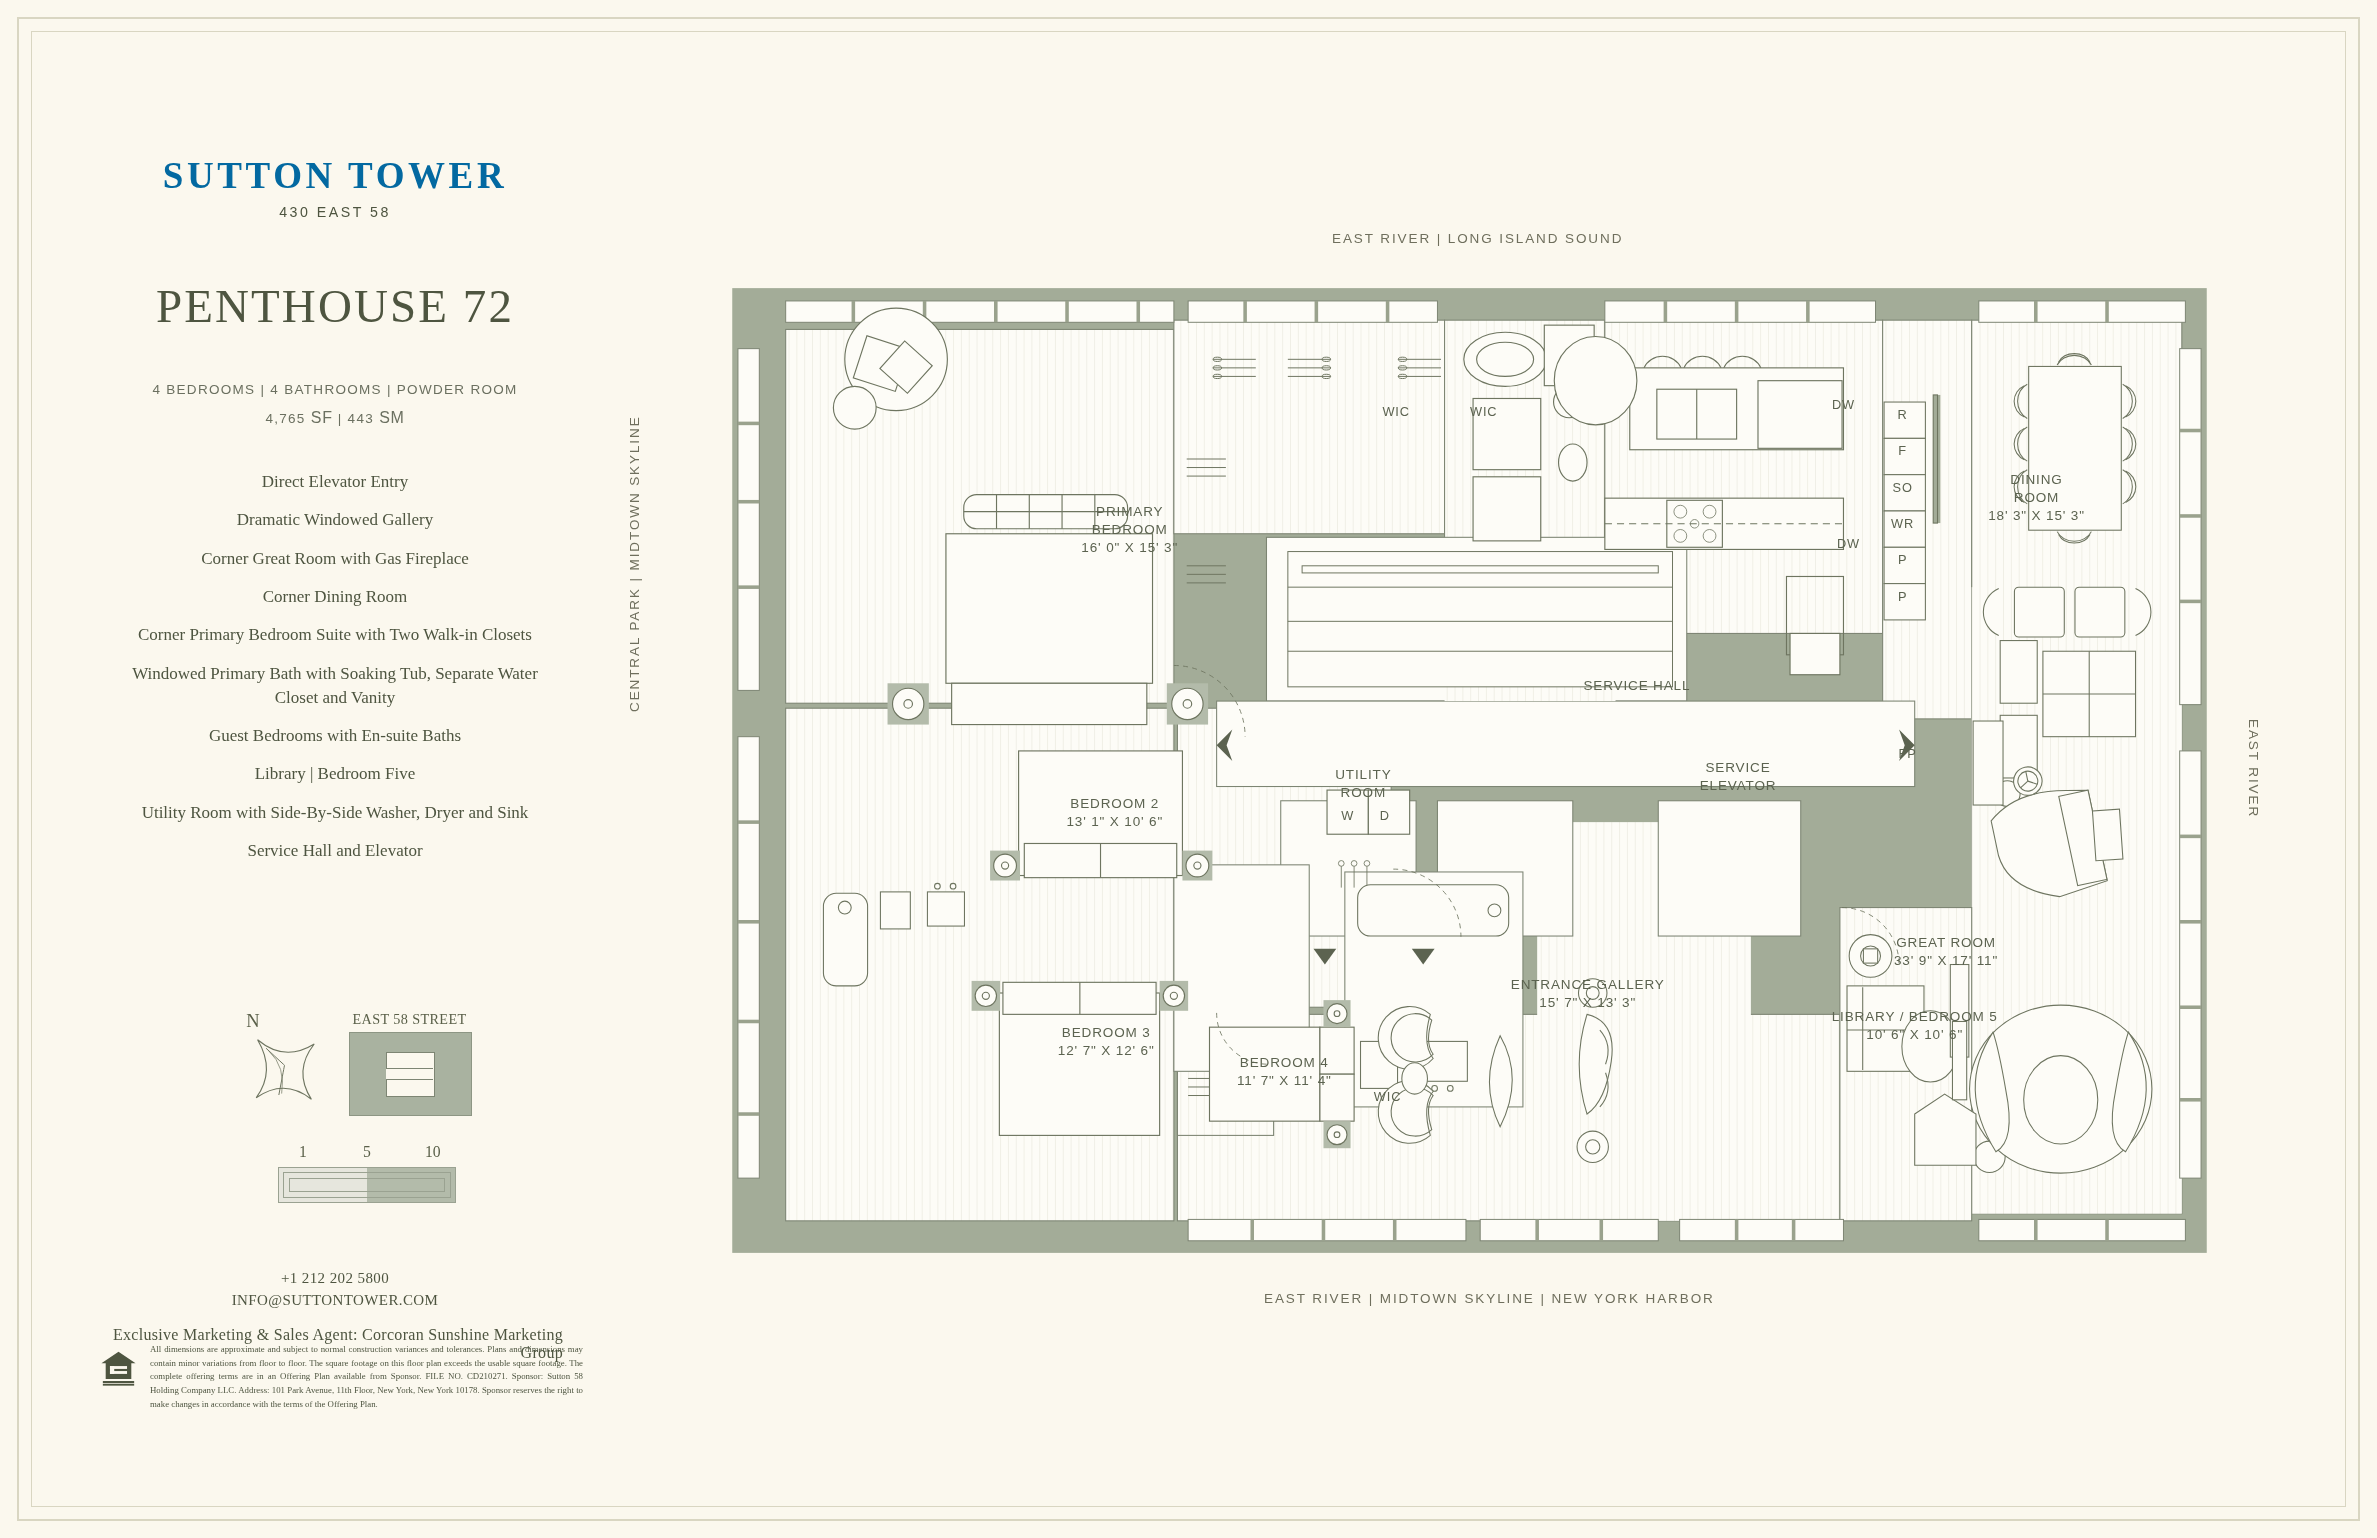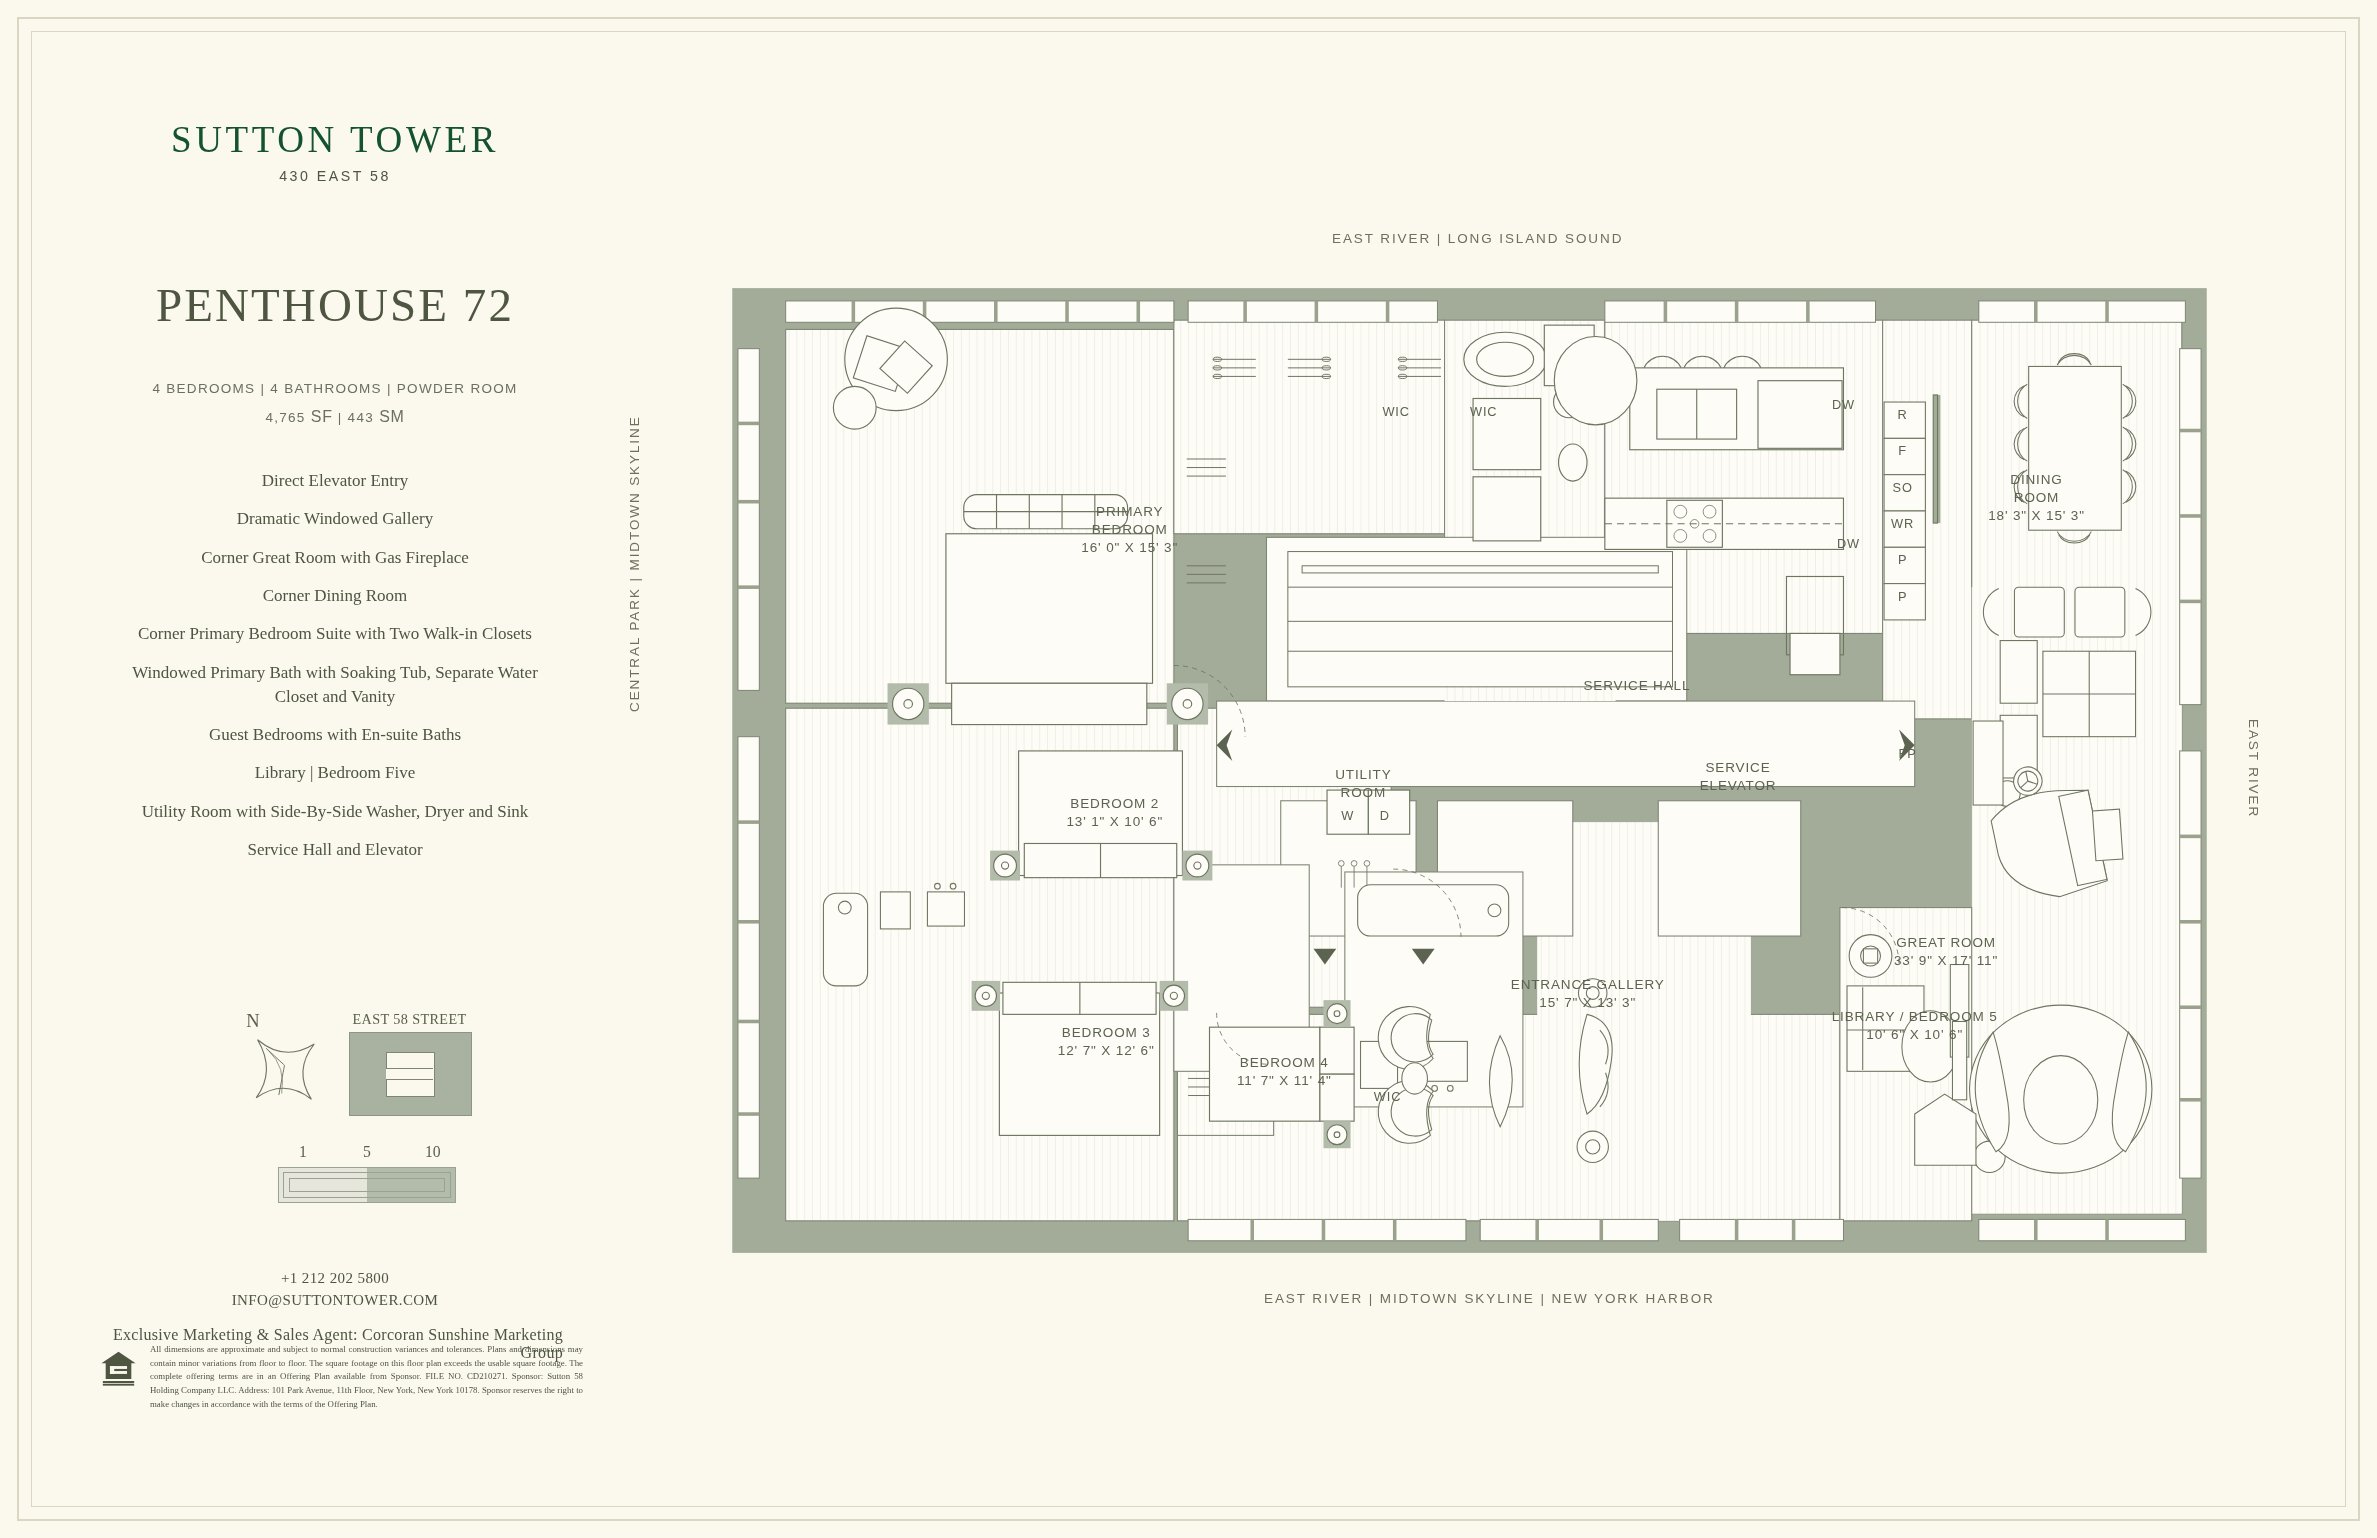--- a/index.html
+++ b/index.html
@@ -24,30 +24,30 @@
     pointer-events:none;
   }
 
   
   .leftcol{
     position:absolute; left:107px; top:121px; width:456px;
     text-align:center;
   }
   .brand{
     font-family:"Liberation Serif",serif;
-    font-size:37px; letter-spacing:3.6px; color:#14532d;
-    font-weight:400; line-height:1;
+    font-size:37px; letter-spacing:3.6px; color:#0369a1;
+    font-weight:700; line-height:1;margin-top:36px;
   }
   .brand-sub{
     margin-top:10px;
     font-size:14.2px; letter-spacing:2.5px; color:#4e5540;
     font-family:"Liberation Sans",sans-serif;
   }
   .unit-title{
-    margin-top:98px;
+    margin-top:63px;
     font-family:"Liberation Serif",serif;
     font-size:47px; letter-spacing:2.1px; color:#4e5540; line-height:1;
   }
   .unit-specs{
     margin-top:47px;
     font-size:13.5px; letter-spacing:1.3px; color:#6b7060;
     line-height:1.9;
   }
   .unit-specs .sf{font-size:16px;letter-spacing:0.7px;}
   .feature-list{

